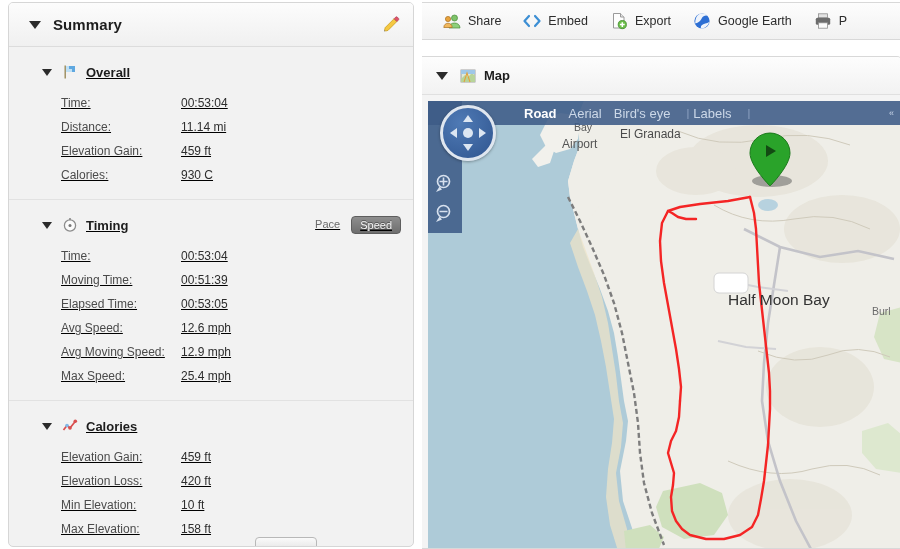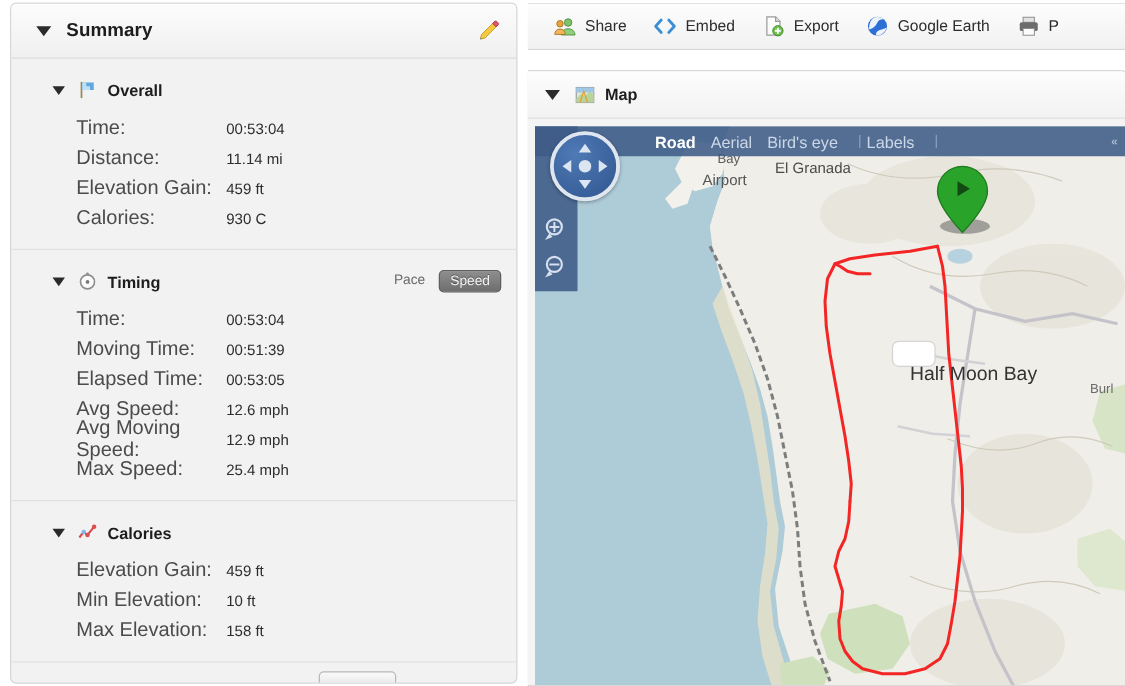--- a/index.html
+++ b/index.html
@@ -35,21 +35,21 @@
   }
   .twisty {
     width: 0; height: 0;
     border-left: 6px solid transparent;
     border-right: 6px solid transparent;
     border-top: 8px solid #2b2b2b;
     display: inline-block;
   }
   .pencil-icon { width: 20px; height: 20px; display:block; }
 
-  .section { padding: 0 0 4px 0; border-bottom: 1px solid #e2e2e2; }
+  .section { padding: 0 0 4px 0; border-bottom: 1px solid #e2e2e2; text-decoration: underline; }
   .section:last-child { border-bottom: none; }
   .section-head {
     display: flex; align-items: center;
     height: 34px; padding: 0 12px 0 33px;
     margin-top: 8px;
   }
   .section-head .twisty {
     border-left-width: 5px; border-right-width: 5px; border-top-width: 7px;
     margin-right: 10px;
   }
@@ -67,21 +67,21 @@
     border: 1px solid #5e5e5e;
     border-radius: 4px;
     padding: 2px 8px;
     text-shadow: 0 -1px 0 rgba(0,0,0,.4);
   }
 
   .stat-rows { padding: 2px 0 8px 0; }
   .stat-row { display: flex; height: 24px; align-items: center; }
   .stat-label {
     width: 172px; padding-left: 52px;
-    font-size: 16px; color: #4b4b4b;
+    font-size: 12px; color: #4b4b4b;
   }
   .stat-value { font-size: 12px; color: #2d2d2d; }
 
   .bottom-stub {
     position: absolute; left: 246px; bottom: -4px;
     width: 62px; height: 13px;
     background: linear-gradient(#fafafa,#e6e6e6);
     border: 1px solid #b8b8b8;
     border-radius: 4px 4px 0 0;
   }
@@ -274,20 +274,24 @@
             <circle cx="8" cy="10" r="1.8" fill="#d94f4f"></circle>
             <circle cx="13.3" cy="3.3" r="1.8" fill="#d94f4f"></circle>
           </svg>
         </span>
         <span class="section-name">Calories</span>
       </div>
       <div class="stat-rows">
         <div class="stat-row">
           <span class="stat-label">Elevation Gain:</span>
           <span class="stat-value">459 ft</span>
+        </div>
+        <div class="stat-row">
+          <span class="stat-label">Elevation Loss:</span>
+          <span class="stat-value">420 ft</span>
         </div>
         <div class="stat-row">
           <span class="stat-label">Min Elevation:</span>
           <span class="stat-value">10 ft</span>
         </div>
         <div class="stat-row">
           <span class="stat-label">Max Elevation:</span>
           <span class="stat-value">158 ft</span>
         </div>
       </div>

